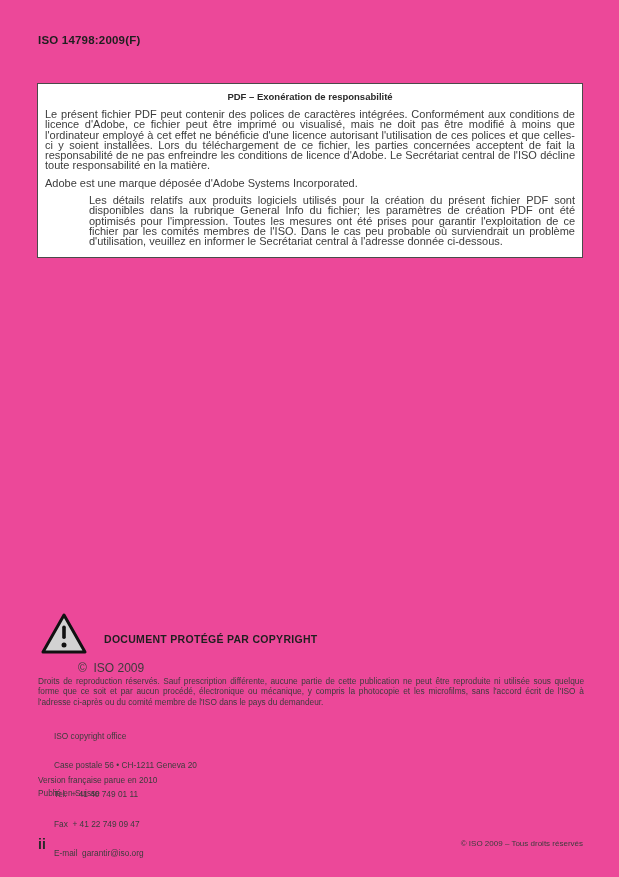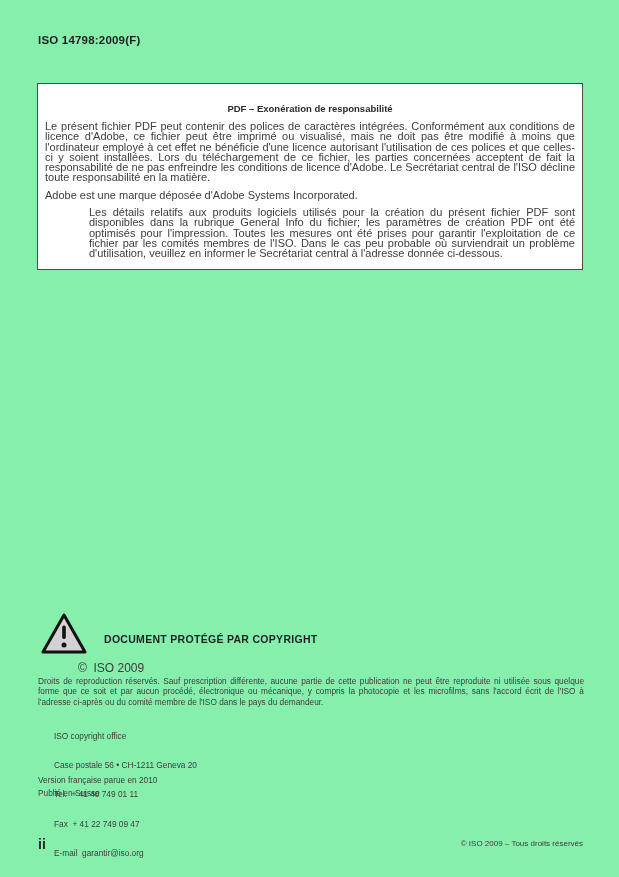--- a/index.html
+++ b/index.html
@@ -1,41 +1,41 @@
 <!DOCTYPE html>
 <html><head>
 <meta charset="utf-8">
 <style>
   html, body { margin: 0; padding: 0; background: #ffffff; }
   .page {
     position: relative;
     width: 619px;
     height: 877px;
-    background: #86efac;
+    background: #ec4899;
     font-family: "Liberation Sans", sans-serif;
     color: #3c3c3c;
     overflow: hidden;
   }
   .doc-ref {
     position: absolute;
     left: 38px;
     top: 34px;
     font-size: 11.5px;
     font-weight: bold;
     color: #1f1f1f;
     letter-spacing: 0.2px;
   }
   .disclaimer-box {
     position: absolute;
     left: 37px;
     top: 83px;
     width: 546px;
     box-sizing: border-box;
     border: 1px solid #4a4a4a;
-    padding: 18px 7px 8px 7px;
+    padding: 6px 7px 8px 7px;
     background: #ffffff;
   }
   .disclaimer-title {
     text-align: center;
     font-weight: bold;
     font-size: 9.5px;
     color: #2a2a2a;
     margin: 1px 0 7px 0;
   }
   .disclaimer-para {

